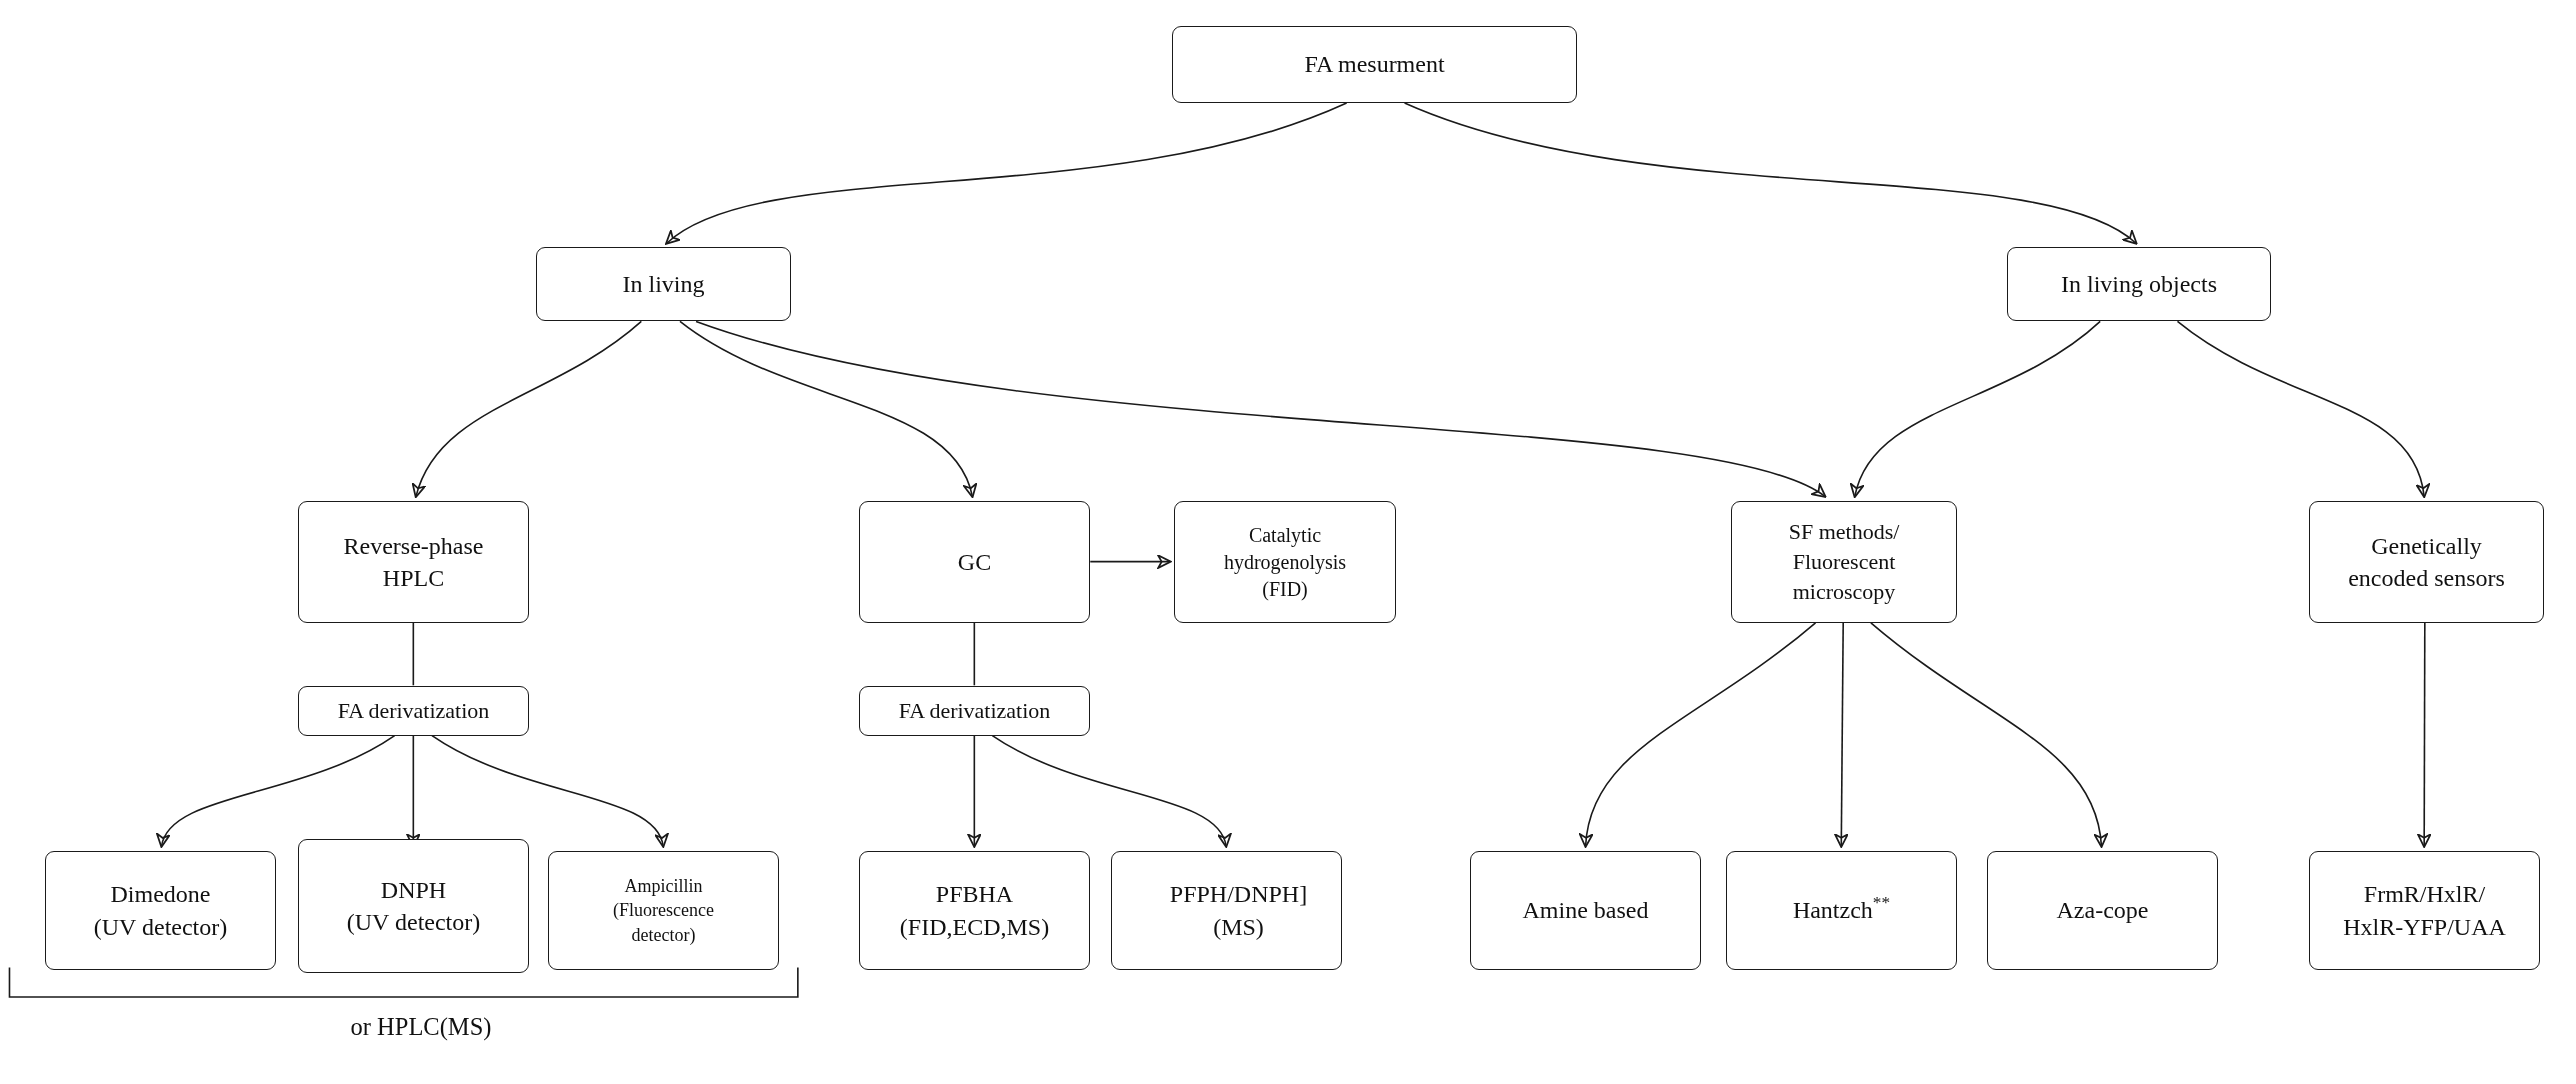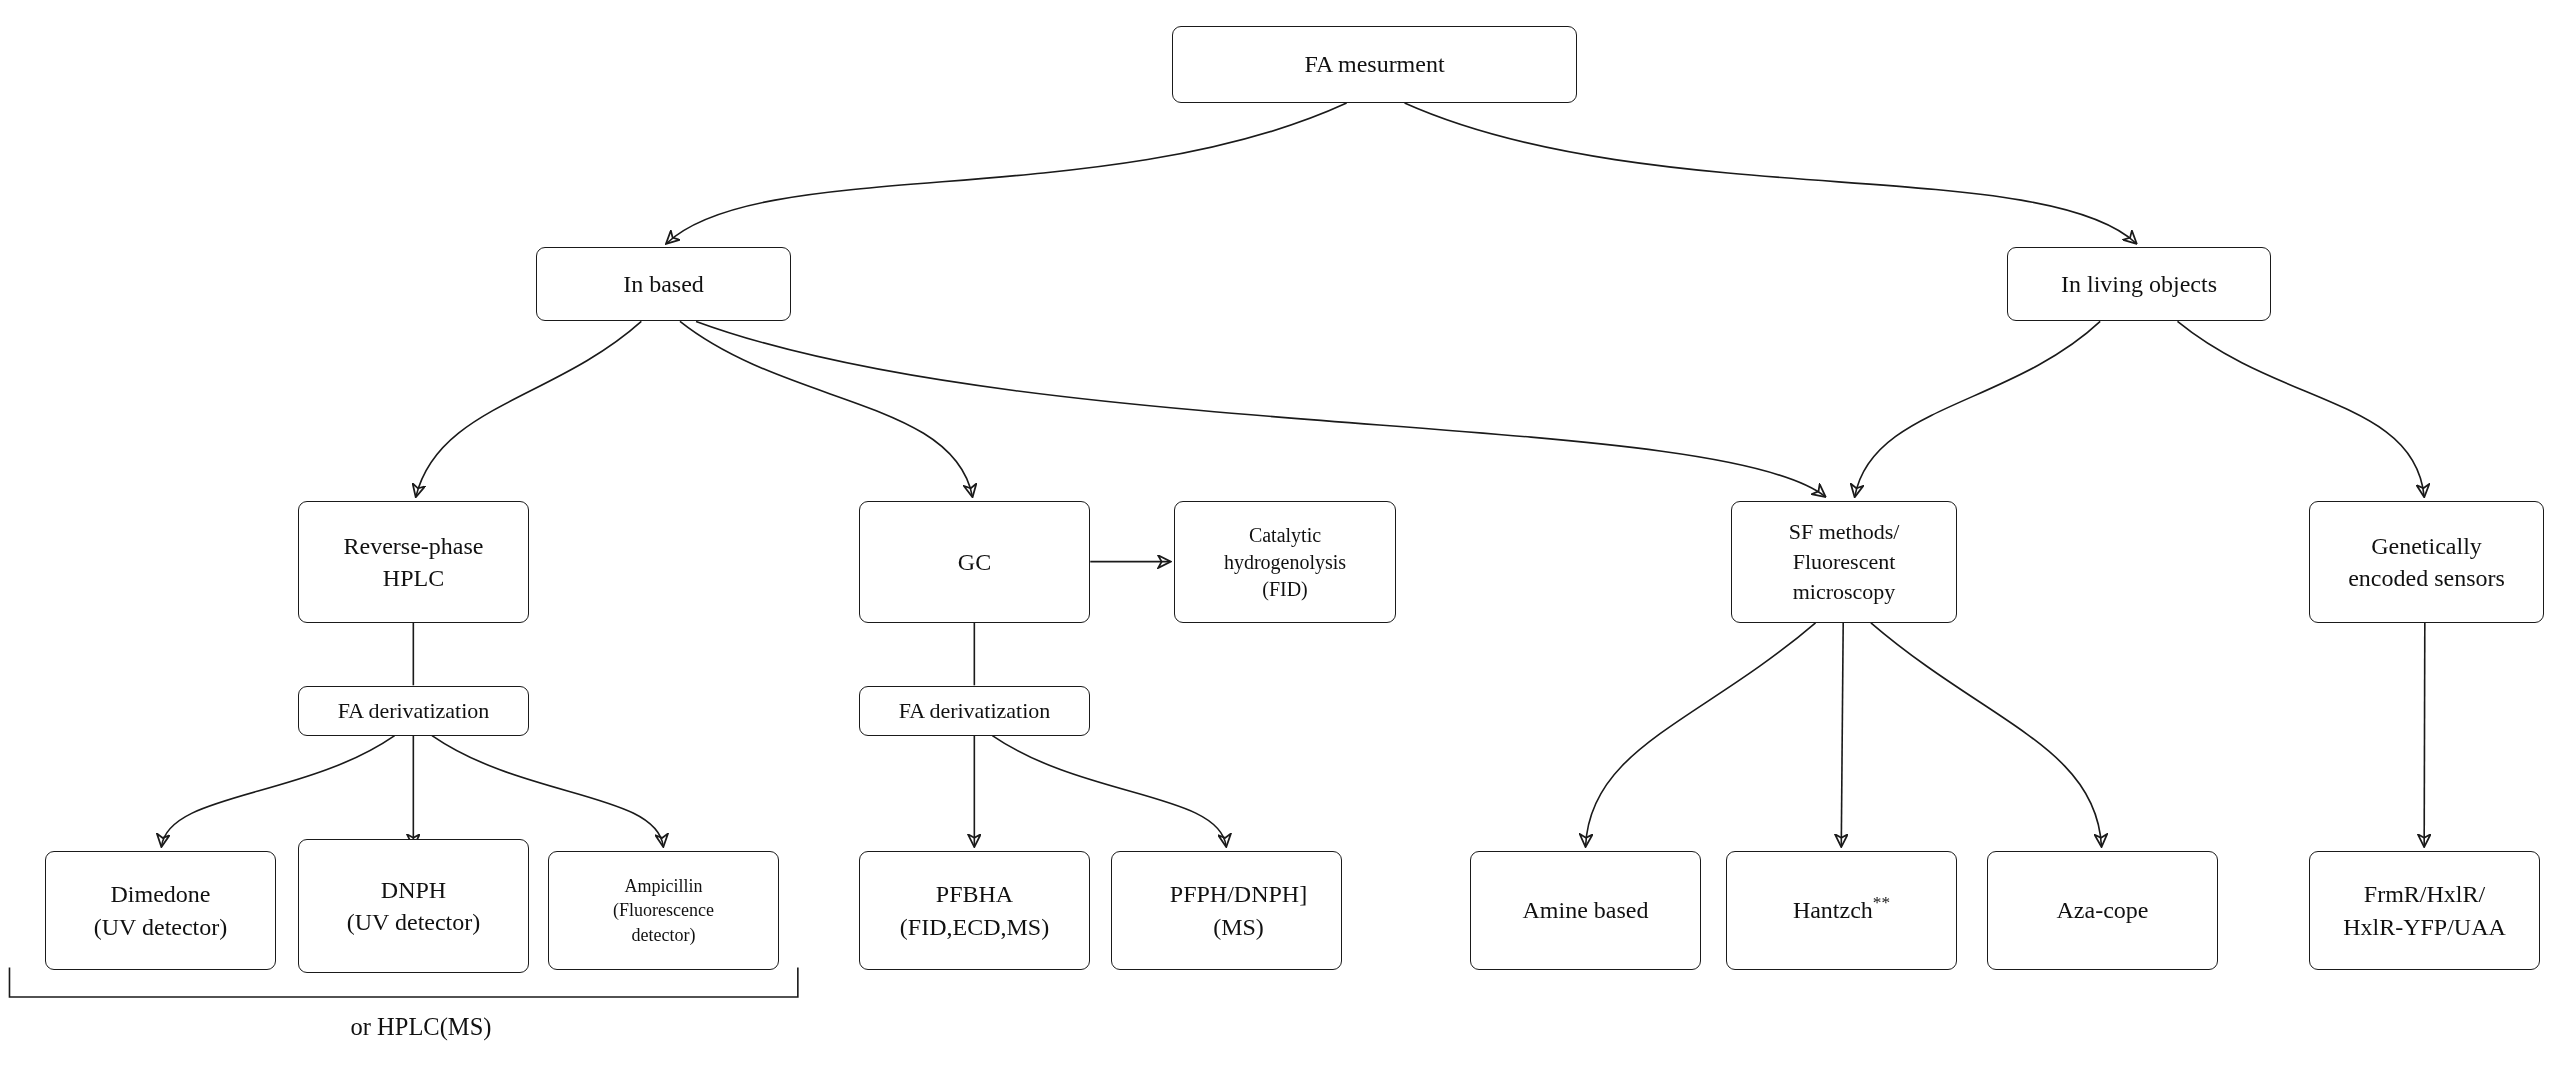--- a/index.html
+++ b/index.html
@@ -110,21 +110,21 @@
     <path d="M 2861 967 L 2858 1314" marker-end="url(#arrow)"></path>
     <path d="M 2904 967 C 3082 1120, 3254 1160, 3262 1314" marker-end="url(#arrow)"></path>
 
     <path d="M 3764 967 L 3763 1314" marker-end="url(#arrow)"></path>
 
     <path d="M 14 1502 L 14 1548 L 1238 1548 L 1238 1502"></path>
   </svg>
 
   <div class="node n-fa">FA mesurment</div>
 
-  <div class="node n-invitro">In based</div>
+  <div class="node n-invitro">In living</div>
   <div class="node n-living">In living objects</div>
 
   <div class="node n-hplc">Reverse-phase
 HPLC</div>
   <div class="node n-gc">GC</div>
   <div class="node n-cat">Catalytic
 hydrogenolysis
 (FID)</div>
   <div class="node n-sf">SF methods/
 Fluorescent

